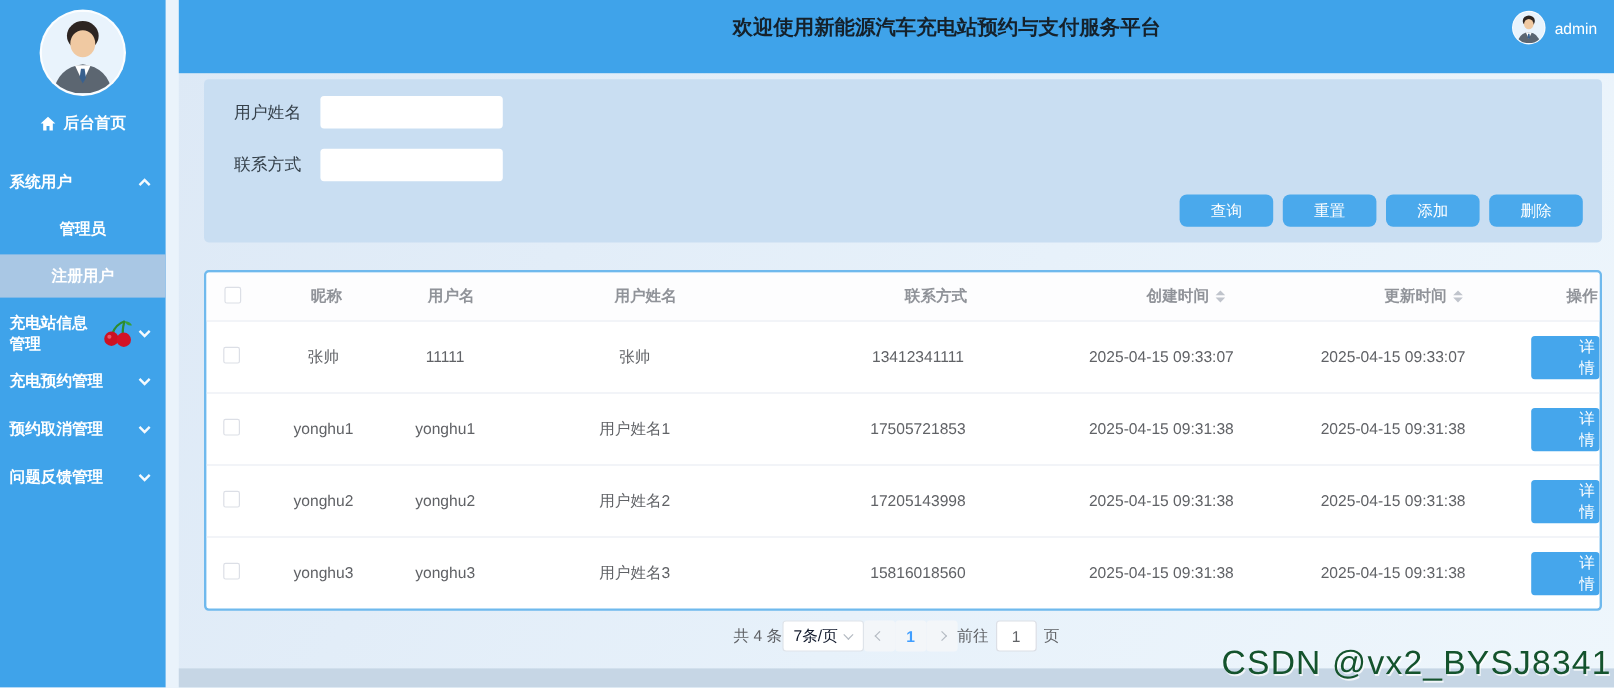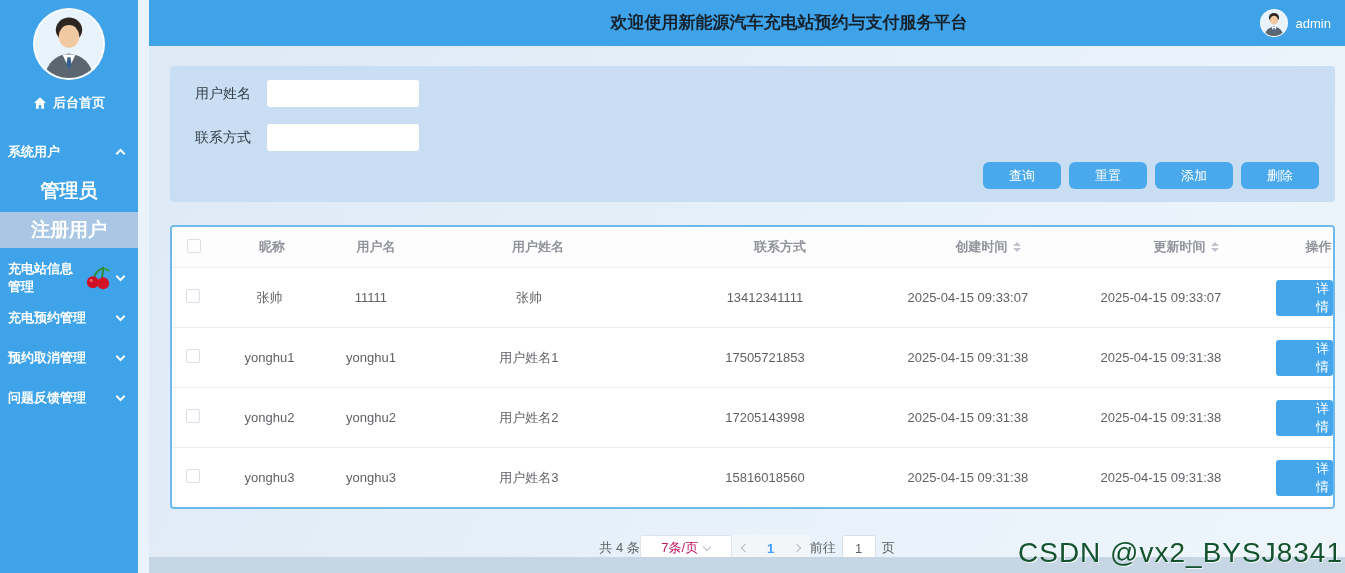--- a/index.html
+++ b/index.html
@@ -12,31 +12,31 @@
                 background:#e3f1fc; border:2px solid rgba(255,255,255,.85); }
   .avatar-big svg, .avatar-small svg { display:block; width:100%; height:100%; }
   .home-row { display:flex; align-items:center; justify-content:center; gap:6px; height:34px;
               margin-top:6px; color:#fff; font-size:13px; font-weight:bold; cursor:pointer; }
   .home-row svg { width:14px; height:14px; }
   .menu { margin-top:12px; }
   .menu-item { height:40px; display:flex; align-items:center; padding:0 14px 0 8px;
                color:#fff; font-size:13px; font-weight:bold; cursor:pointer; }
   .menu-item .label { flex:1; }
   .submenu-item { height:38px; display:flex; align-items:center; justify-content:center;
-                  color:#fff; font-size:19px; font-weight:bold; cursor:pointer; margin-bottom:2px; }
+                  color:#fff; font-size:13px; font-weight:bold; cursor:pointer; margin-bottom:2px; }
   .submenu-item.active { background:#a9c7e4; height:36px; }
   .gap-sm { height:8px; }
   .chev { width:7px; height:7px; border-right:2px solid rgba(255,255,255,.95);
           border-bottom:2px solid rgba(255,255,255,.95); display:inline-block; }
   .chev.down { transform:rotate(45deg); margin-top:-3px; }
   .chev.up { transform:rotate(-135deg); margin-top:3px; }
   .cherry { width:26px; height:24px; margin-right:6px; }
 
   
-  .header { position:absolute; left:149px; top:0; width:1196px; height:46px; background:#3fa3ea; z-index:2; }
+  .header { position:absolute; left:149px; top:0; width:1196px; height:61px; background:#3fa3ea; z-index:2; }
   .page-title { position:absolute; left:190px; width:900px; top:0; line-height:46px; text-align:center;
                 font-size:17px; font-weight:bold; color:#15212b; }
   .header-user { position:absolute; right:14px; top:0; height:46px; display:flex; align-items:center; gap:8px;text-align:center; }
   .avatar-small { width:28px; height:28px; border-radius:50%; overflow:hidden; background:#e3f1fc;
                   border:1px solid rgba(255,255,255,.8); }
   .header-user .uname { color:#fff; font-size:13px; }
 
   
   .main { position:absolute; left:149px; top:46px; width:1196px; height:527px;
           background:linear-gradient(120deg,#dde9f6 0%,#e7f1fa 55%,#eef6fc 100%); }
@@ -63,24 +63,24 @@
   .checkbox { display:inline-block; width:14px; height:14px; border:1px solid #dcdfe6; border-radius:2px;
               background:#fff; cursor:pointer; }
   .sort { display:inline-flex; flex-direction:column; margin-left:5px; vertical-align:middle; }
   .sort i { display:block; width:0; height:0; border:4px solid transparent; }
   .sort .up { border-bottom-color:#c0c4cc; margin-bottom:2px; }
   .sort .dn { border-top-color:#c0c4cc; }
   .detail-btn { width:57px; height:36px; border:none; border-radius:3px; background:#45a6ec; color:#fff;
                 font-size:13px; cursor:pointer; font-family:inherit;padding-left:36px; }
 
   
-  .pagination { margin-top:26px; display:flex; align-items:center; justify-content:center; gap:0;
+  .pagination { margin-top:8px; display:flex; align-items:center; justify-content:center; gap:0;
                 color:#606266; font-size:13px; }
-  .pg-select { width:92px; height:26px; background:#fff; border:1px solid #dfe4ea; border-radius:3px;
-               display:flex; align-items:center; justify-content:center; gap:6px; cursor:pointer; color:#be185d; }
+  .pg-select { width:68px; height:26px; background:#fff; border:1px solid #dfe4ea; border-radius:3px;
+               display:flex; align-items:center; justify-content:center; gap:6px; cursor:pointer; color:#0f172a; }
   .chev-gray { width:6px; height:6px; border-right:1.5px solid #b4bac2; border-bottom:1.5px solid #b4bac2;
                display:inline-block; }
   .cg-down { transform:rotate(45deg); margin-top:-3px; }
   .cg-left { transform:rotate(135deg); }
   .cg-right { transform:rotate(-45deg); }
   .pg-btn { width:26px; height:26px; display:flex; align-items:center; justify-content:center;
             background:#f3f6f9; border-radius:3px; cursor:pointer; }
   .pg-num { width:26px; height:26px; display:flex; align-items:center; justify-content:center;
             color:#409eff; font-weight:bold; cursor:pointer; background:#f3f6f9; border-radius:3px; }
   .goto-wrap { display:flex; align-items:center; gap:6px; }

